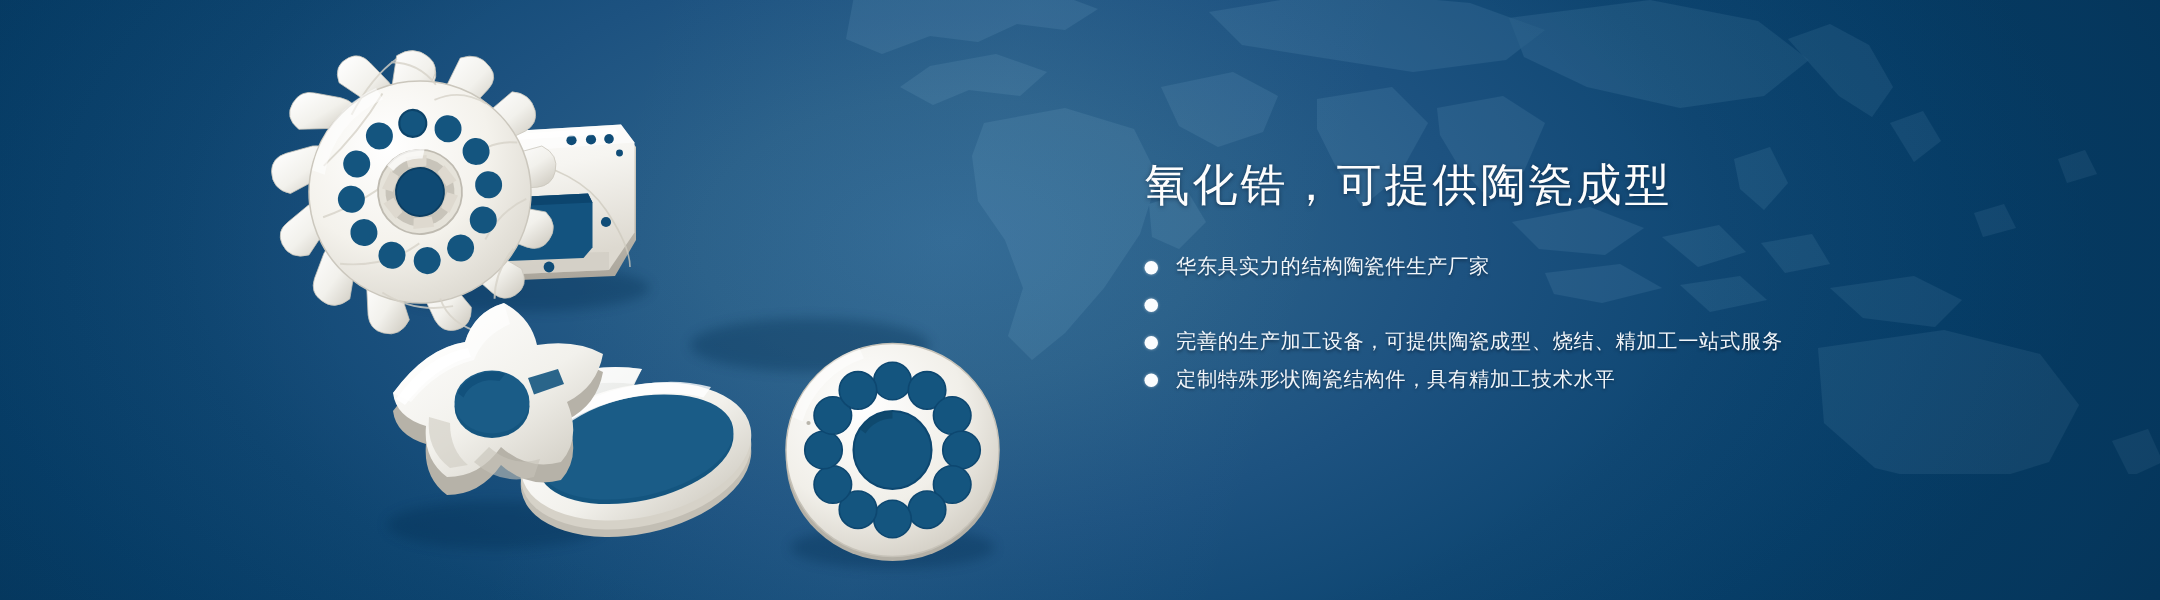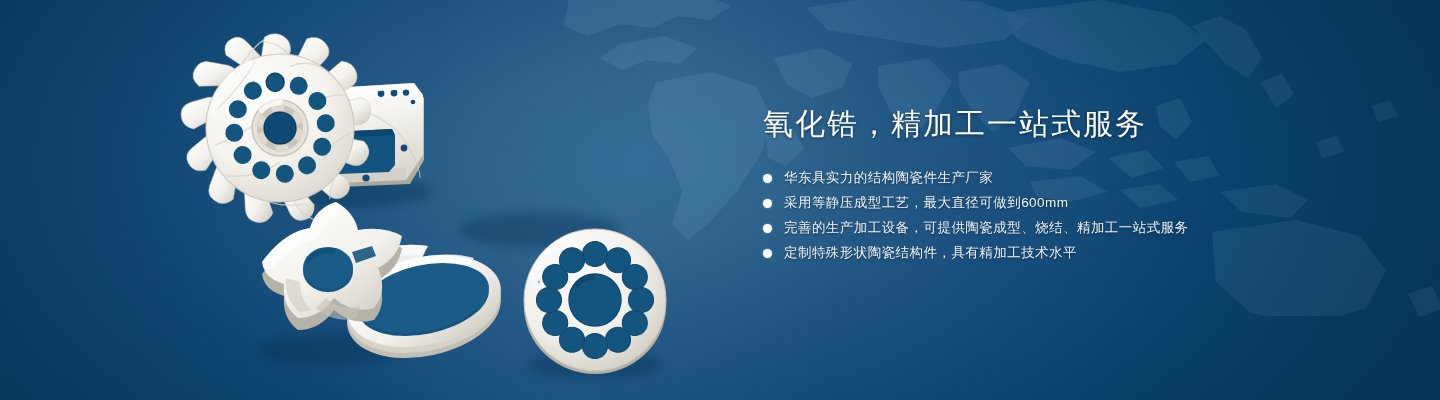--- a/index.html
+++ b/index.html
@@ -356,30 +356,29 @@
         </g>
 
         <path d="M-67,-22 a71,71 0 0 1 45,-46 l3,7 a64,64 0 0 0 -41,42 Z" fill="#ffffff" opacity=".5"></path>
 
         <circle cx="-56" cy="-18" r="1.4" fill="#b9b5ab"></circle>
       </g>
     </svg>
   </div>
 
   <div class="copy">
-    <div class="headline">氧化锆，精加工一站式服务</div>
+    <div class="headline">氧化锆，可提供陶瓷成型</div>
 
     <div class="bullets">
       <div class="bullet">
         <span class="dot"></span>
         <span class="btext">华东具实力的结构陶瓷件生产厂家</span>
       </div>
       <div class="bullet">
         <span class="dot"></span>
-        <span class="btext">采用等静压成型工艺，最大直径可做到600mm</span>
       </div>
       <div class="bullet">
         <span class="dot"></span>
         <span class="btext">完善的生产加工设备，可提供陶瓷成型、烧结、精加工一站式服务</span>
       </div>
       <div class="bullet">
         <span class="dot"></span>
         <span class="btext">定制特殊形状陶瓷结构件，具有精加工技术水平</span>
       </div>
     </div>

